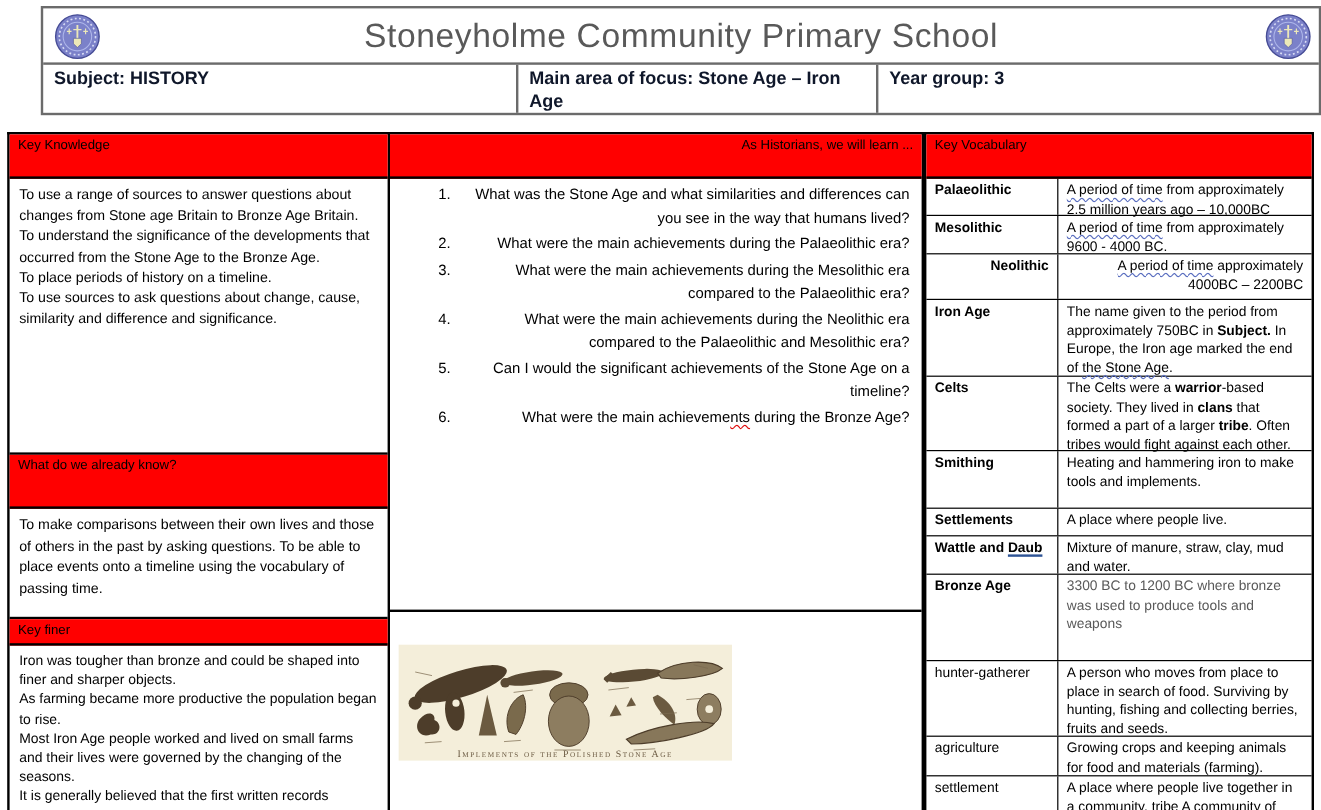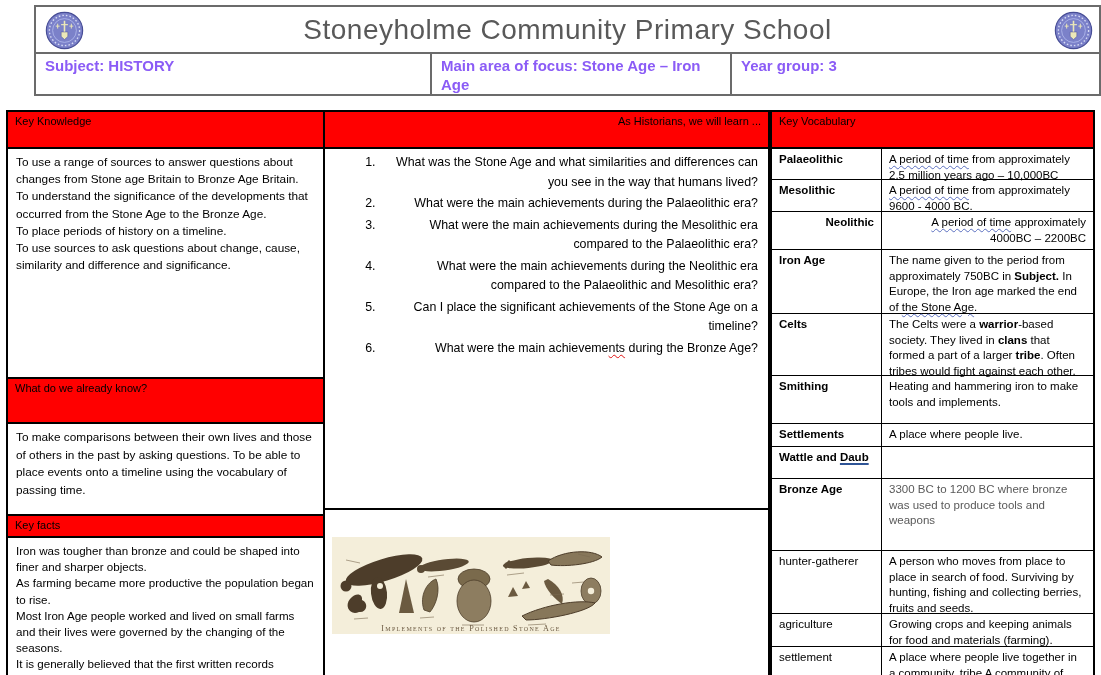--- a/index.html
+++ b/index.html
@@ -20,21 +20,21 @@
   .title-row {
     height: 47px; border-bottom: 2px solid #6b6b6b;
     display: flex; align-items: center; justify-content: center; position: relative;
   }
   .school-title {
     font-size: 28px; color: #595959; letter-spacing: 0.5px; white-space: nowrap;
   }
   .logo { position: absolute; top: 4px; width: 39px; height: 39px; }
   .logo-left { left: 9px; }
   .logo-right { right: 6px; }
-  .meta-row { display: flex; height: 40px; font-size: 15px; font-weight: bold; color: #8b5cf6; }
+  .meta-row { display: flex; height: 40px; font-size: 15px; font-weight: bold; color: #0f172a; }
   .meta-cell { padding: 2px 9px; line-height: 19px; }
   .meta-subject { width: 396px; border-right: 2px solid #6b6b6b; }
   .meta-focus   { width: 300px; border-right: 2px solid #6b6b6b; }
   .meta-year    { flex: 1; }
 
   
   .sec-header {
     background: #ff0000; color: #000; font-size: 11px;
     padding: 3px 7px; border-bottom: 2px solid #000;
   }
@@ -137,38 +137,38 @@
 <div class="col-left">
   <div class="sec-header h-knowledge">Key Knowledge</div>
   <div class="lbody b-knowledge">
     <div>To use a range of sources to answer questions about changes from Stone age Britain to Bronze Age Britain.</div>
     <div>To understand the significance of the developments that occurred from the Stone Age to the Bronze Age.</div>
     <div>To place periods of history on a timeline.</div>
     <div>To use sources to ask questions about change, cause, similarity and difference and significance.</div>
   </div>
   <div class="sec-header h-already">What do we already know?</div>
   <div class="lbody b-already">To make comparisons between their own lives and those of others in the past by asking questions. To be able to place events onto a timeline using the vocabulary of passing time.</div>
-  <div class="sec-header h-facts">Key facts</div>
+  <div class="sec-header h-facts">Key finer</div>
   <div class="lbody b-facts">
     <div>Iron was tougher than bronze and could be shaped into finer and sharper objects.</div>
     <div>As farming became more productive the population began to rise.</div>
     <div>Most Iron Age people worked and lived on small farms and their lives were governed by the changing of the seasons.</div>
     <div>It is generally believed that the first written records available for British history are from Roman times so the</div>
   </div>
 </div>
 
 <div class="col-mid">
   <div class="sec-header">As Historians, we will learn ...</div>
   <div class="mid-questions">
     <ol>
       <li>What was the Stone Age and what similarities and differences can you see in the way that humans lived?</li>
       <li>What were the main achievements during the Palaeolithic era?</li>
       <li>What were the main achievements during the Mesolithic era compared to the Palaeolithic era?</li>
       <li>What were the main achievements during the Neolithic era compared to the Palaeolithic and Mesolithic era?</li>
-      <li>Can I place the significant achievements of the Stone Age on a timeline?</li>
+      <li>Can I would the significant achievements of the Stone Age on a timeline?</li>
       <li>What were the main achieveme<span class="sq-red">nts</span> during the Bronze Age?</li>
     </ol>
   </div>
   <div class="mid-image-cell">
     <svg class="stone-img" viewBox="0 0 278 97" preserveAspectRatio="none">
       <rect x="0" y="0" width="278" height="97" fill="#f4eeda"></rect>
 
       <ellipse cx="52" cy="33" rx="40" ry="11" transform="rotate(-17 52 33)" fill="#4d3d2a"></ellipse>
       <circle cx="14" cy="49" r="5.5" fill="#4d3d2a"></circle>
       <ellipse cx="112" cy="28" rx="25" ry="5.5" transform="rotate(-8 112 28)" fill="#5a4a34"></ellipse>
@@ -234,20 +234,21 @@
   <div class="vrow vr6 bold-term">
     <div class="vterm">Smithing</div>
     <div class="vdef">Heating and hammering iron to make tools and implements.</div>
   </div>
   <div class="vrow vr7 bold-term">
     <div class="vterm">Settlements</div>
     <div class="vdef">A place where people live.</div>
   </div>
   <div class="vrow vr8 bold-term">
     <div class="vterm">Wattle and <span class="u-blue">Daub</span></div>
+    <div class="vdef">Mixture of manure, straw, clay, mud and water.</div>
   </div>
   <div class="vrow vr9 bold-term">
     <div class="vterm">Bronze Age</div>
     <div class="vdef">3300 BC to 1200 BC where bronze was used to produce tools and weapons</div>
   </div>
   <div class="vrow vr10">
     <div class="vterm">hunter-gatherer</div>
     <div class="vdef">A person who moves from place to place in search of food. Surviving by hunting, fishing and collecting berries, fruits and seeds.</div>
   </div>
   <div class="vrow vr11">

